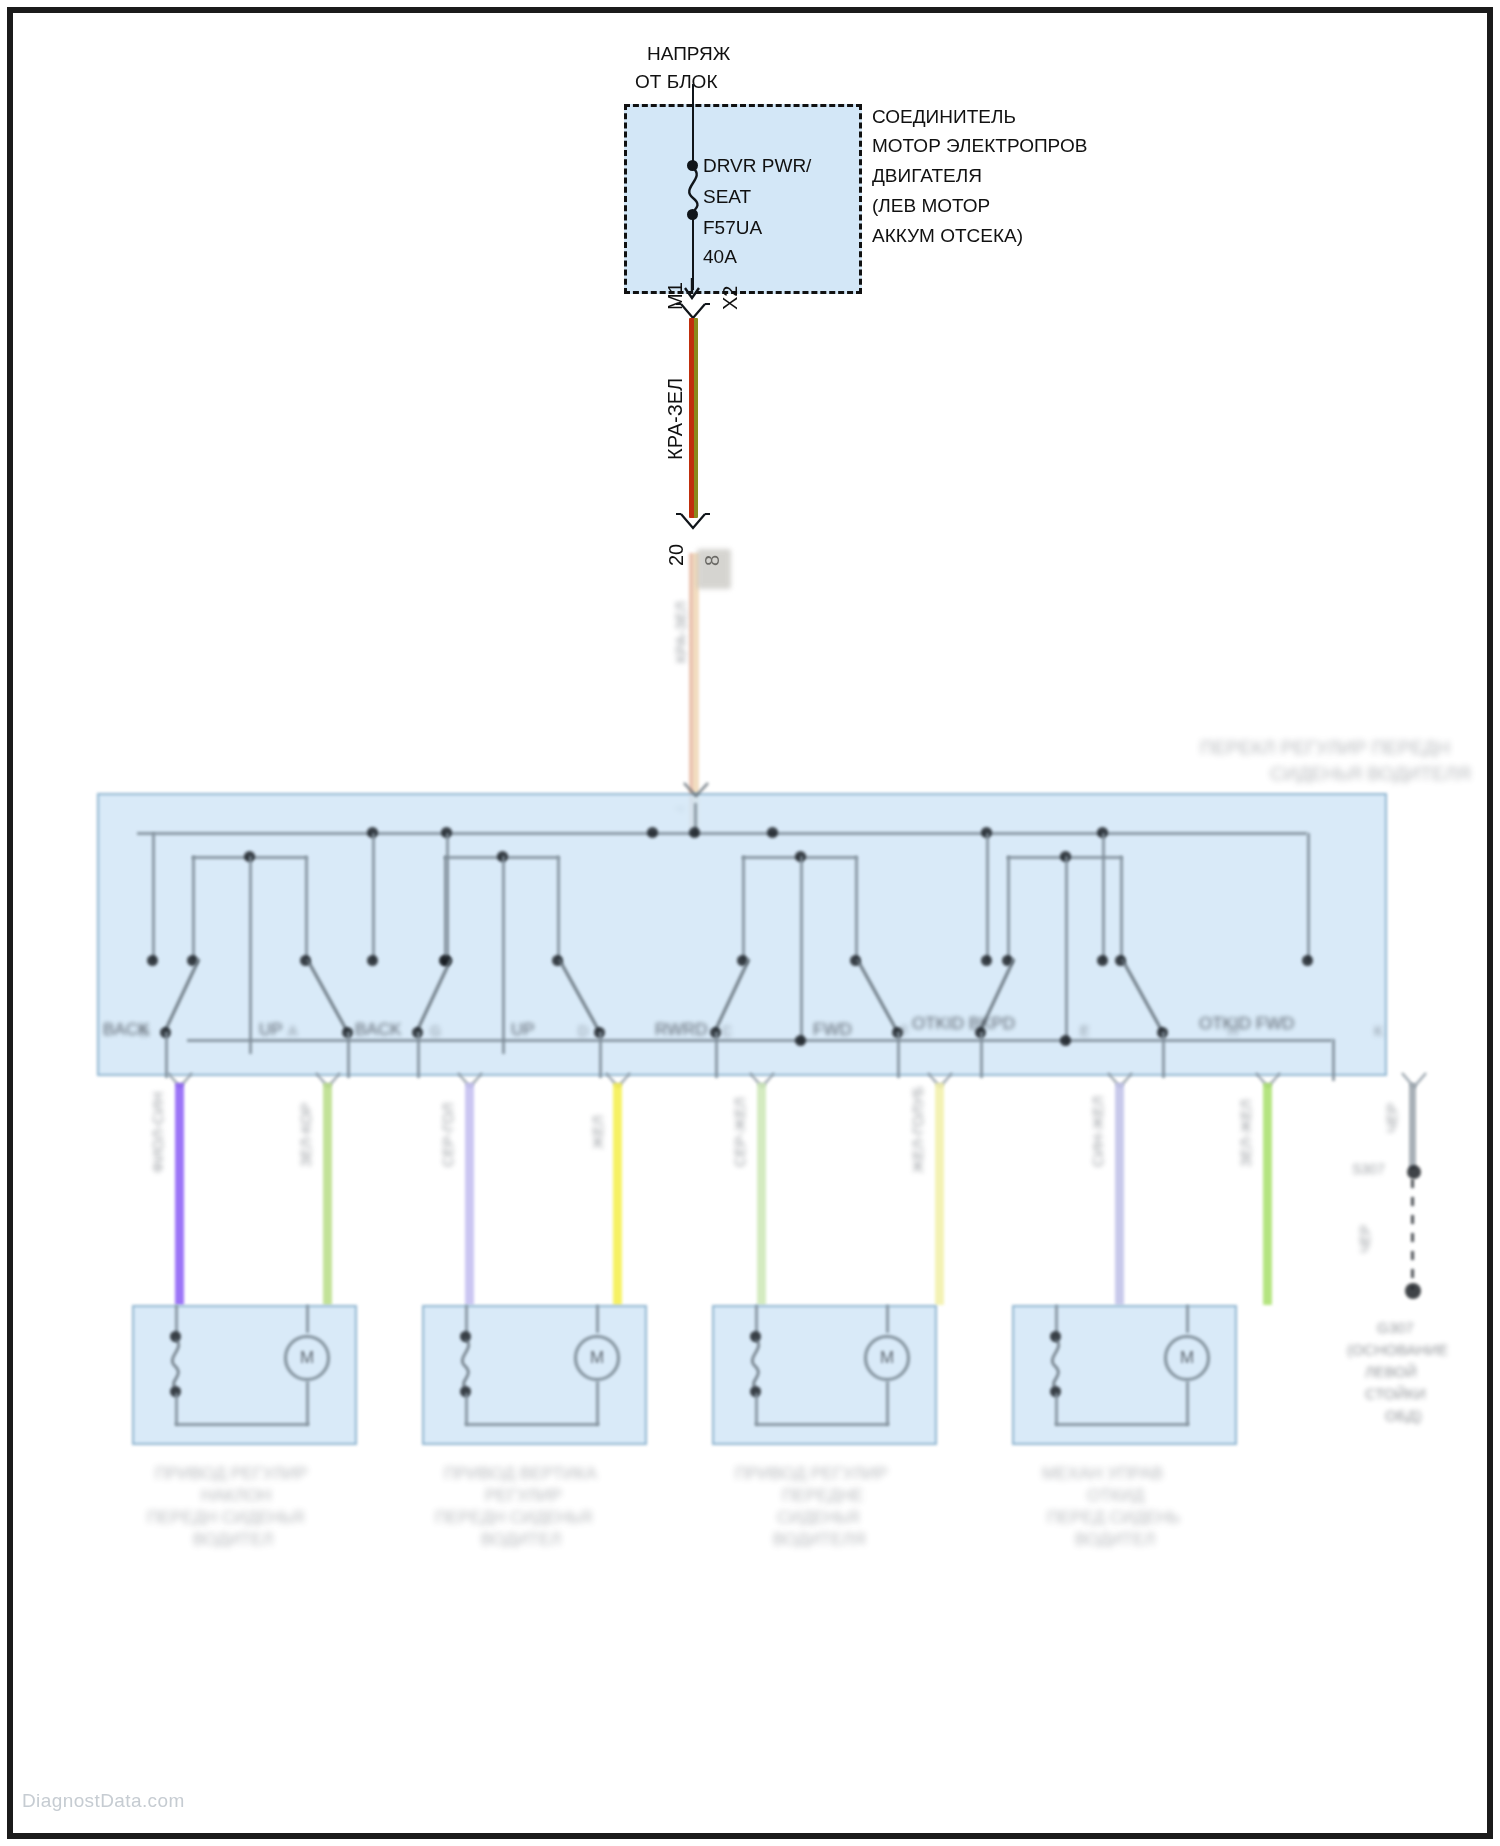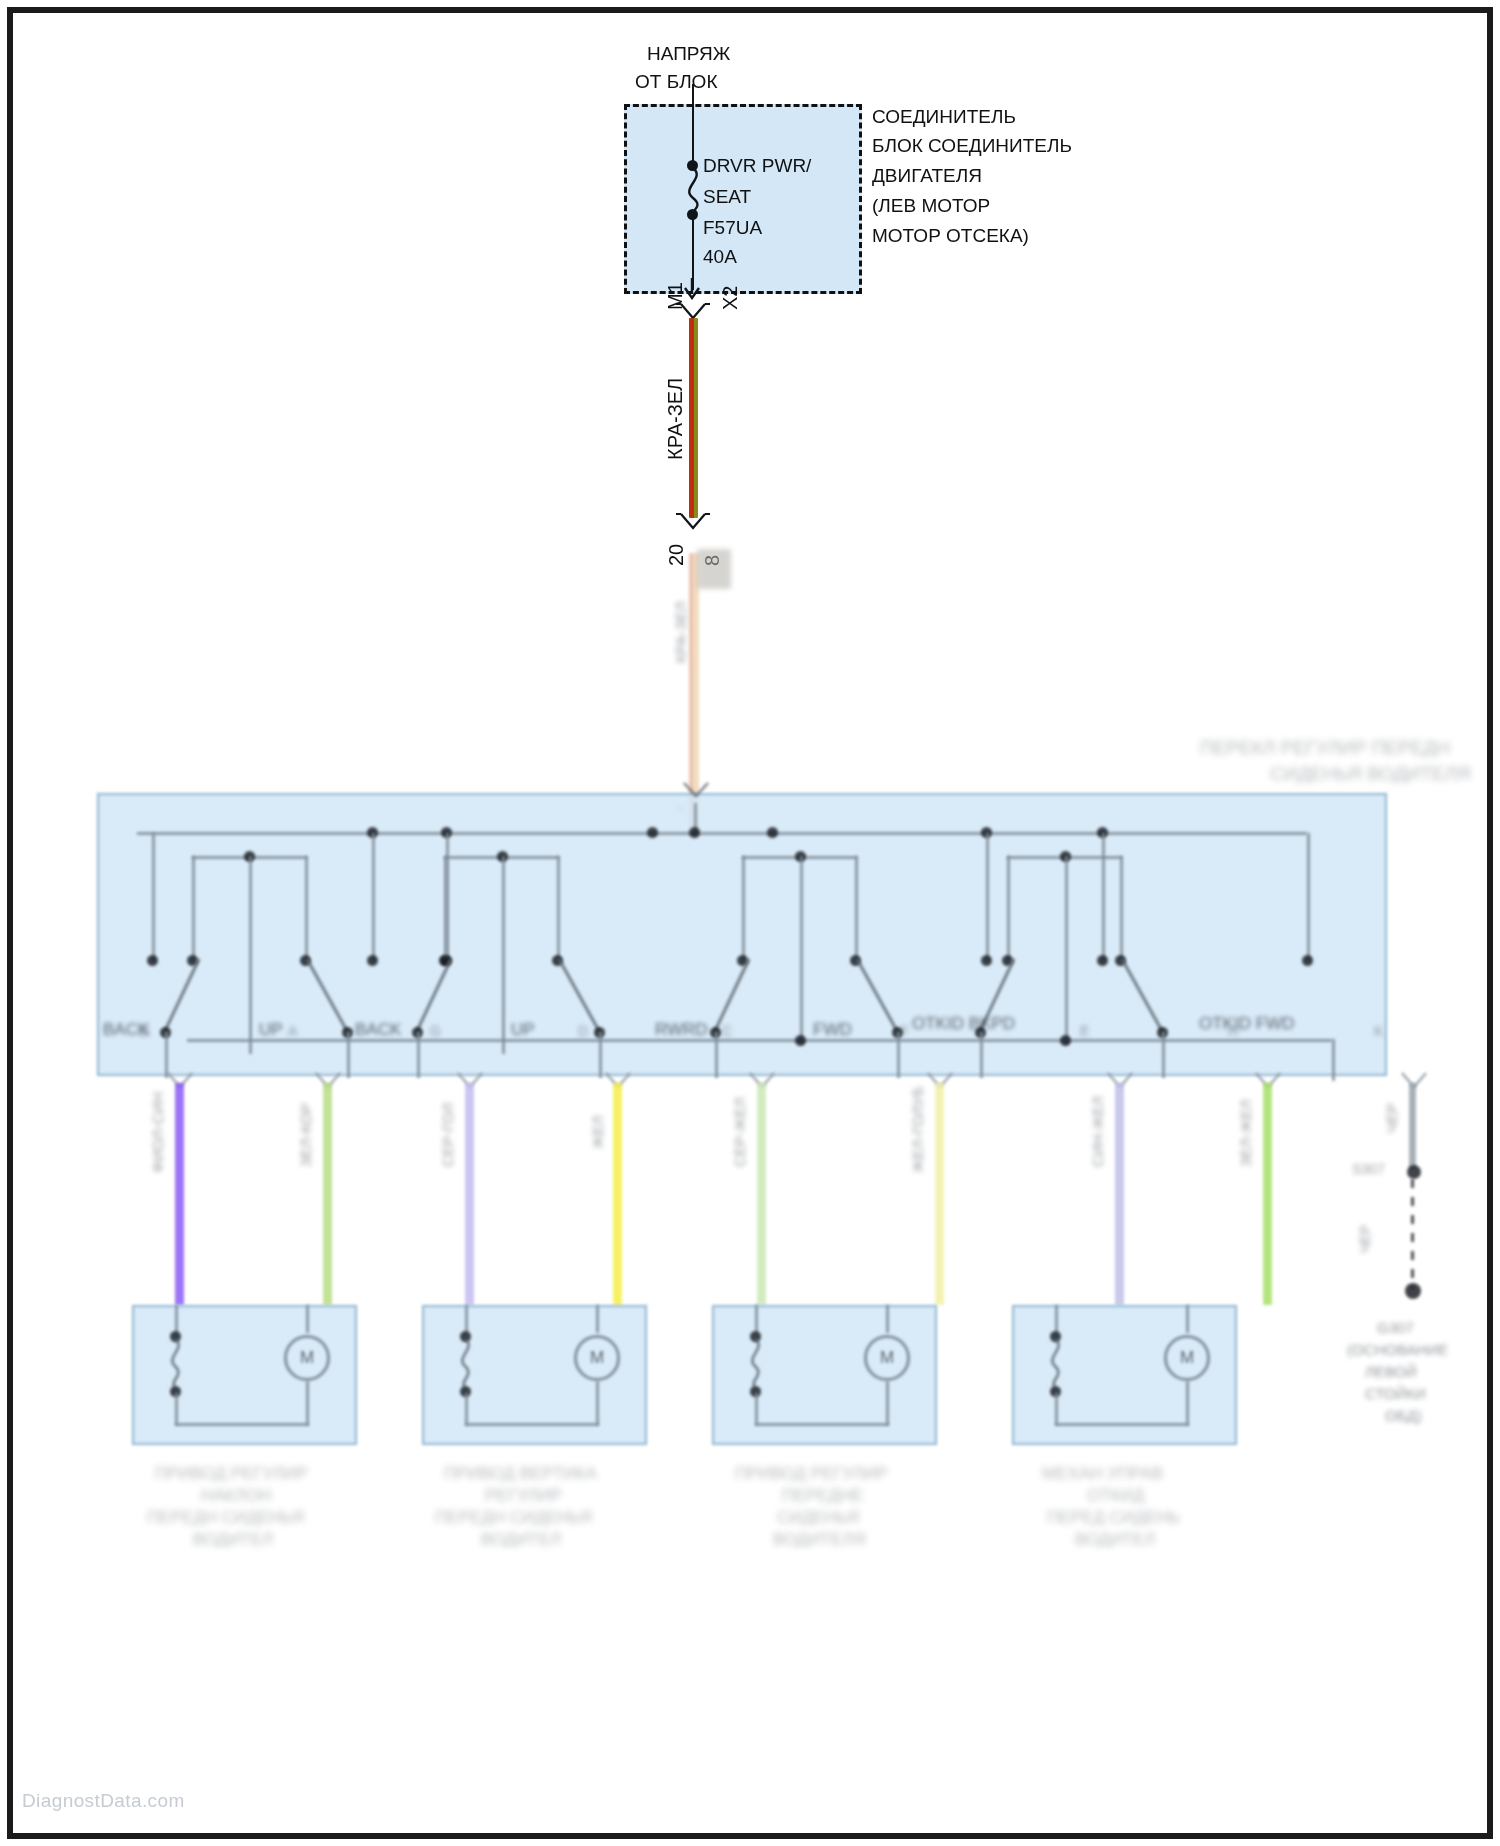--- a/index.html
+++ b/index.html
@@ -49,24 +49,24 @@
   <svg class="abs" style="left:681px;top:278px;" width="24" height="22">
     <path d="M11,0 L11,16 M4,10 L11,20 L18,10" stroke="#10151a" stroke-width="2.4" fill="none"></path>
   </svg>
 
   <div class="txt big" style="left:703px;top:152px;">DRVR PWR/</div>
   <div class="txt big" style="left:703px;top:183px;">SEAT</div>
   <div class="txt big" style="left:703px;top:214px;">F57UA</div>
   <div class="txt big" style="left:703px;top:243px;">40A</div>
 
   <div class="txt big" style="left:872px;top:103px;">СОЕДИНИТЕЛЬ</div>
-  <div class="txt big" style="left:872px;top:132px;">БЛОК СОЕДИНИТЕЛЬ</div>
+  <div class="txt big" style="left:872px;top:132px;">МОТОР ЭЛЕКТРОПРОВ</div>
   <div class="txt big" style="left:872px;top:162px;">ДВИГАТЕЛЯ</div>
   <div class="txt big" style="left:872px;top:192px;">(ЛЕВ МОТОР</div>
-  <div class="txt big" style="left:872px;top:222px;">МОТОР ОТСЕКА)</div>
+  <div class="txt big" style="left:872px;top:222px;">АККУМ ОТСЕКА)</div>
 
   <svg class="abs" style="left:674px;top:302px;" width="38" height="22">
     <path d="M7,2 L19,16 L31,2" stroke="#10151a" stroke-width="2.2" fill="none"></path>
     <path d="M2,2 L7,2 M31,2 L36,2" stroke="#10151a" stroke-width="2.2" fill="none"></path>
   </svg>
   <div class="wirecol" style="left:689px;top:318px;height:200px;background:linear-gradient(to right,#c02f0d 0 55%,#8a8a1c 55% 100%);"></div>
   <div class="txt" style="left:663px;top:310px;transform:rotate(-90deg);transform-origin:0 0;font-size:20px;">M1</div>
   <div class="txt" style="left:718px;top:310px;transform:rotate(-90deg);transform-origin:0 0;font-size:20px;">X2</div>
   <div class="txt" style="left:663px;top:460px;transform:rotate(-90deg);transform-origin:0 0;font-size:20px;">КРА-ЗЕЛ</div>
 

